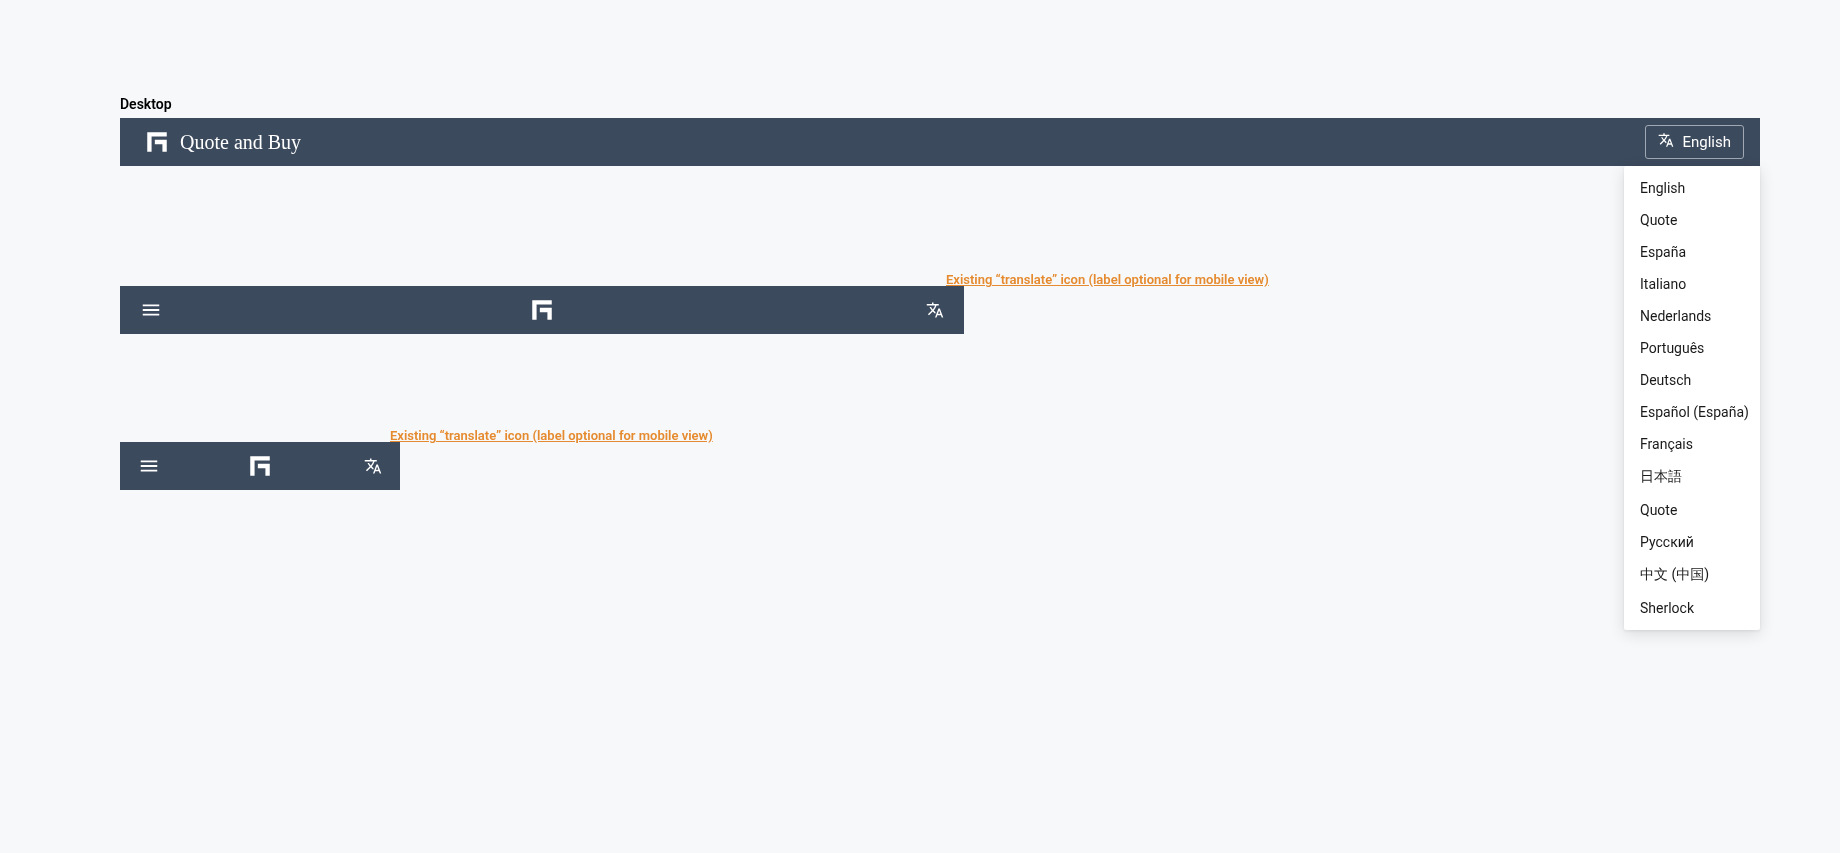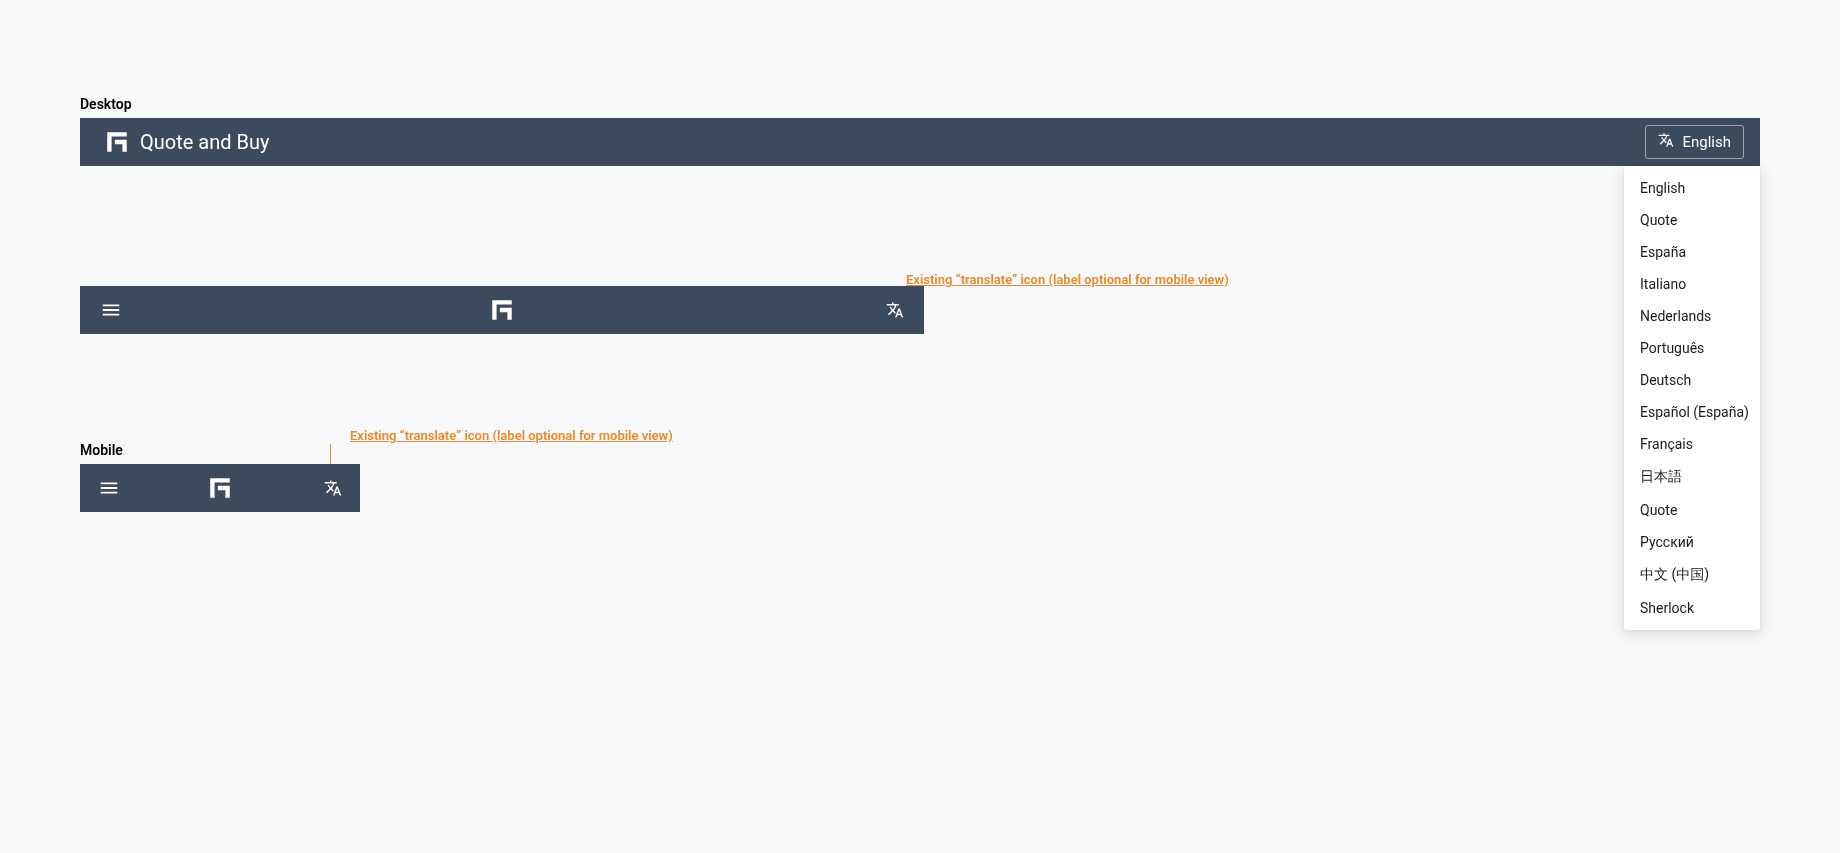--- a/index.html
+++ b/index.html
@@ -50,20 +50,21 @@
     .brand {
       display: flex;
       align-items: center;
       gap: 10px;
       color: #fff;
     }
     .brand-title {
       font-size: 20px;
       font-weight: 400;
       color: #fff;
+      font-family: Liberation Serif, serif;
     }
     .logo-svg {
       display: block;
     }
     .lang-button {
       display: flex;
       align-items: center;
       gap: 8px;
       border: 1px solid #a0a8b3;
       border-radius: 3px;
@@ -87,20 +88,21 @@
     .dropdown-item {
       padding: 8px 16px;
       font-size: 14px;
       color: #1a1a1a;
       cursor: pointer;
       white-space: nowrap;
     }
     .section {
       position: relative;
       margin-bottom: 120px;
+      margin-left: 40px;
     }
     .section:last-child {
       margin-bottom: 24px;
     }
     .annotation {
       position: absolute;
       color: #e58a2e;
       font-size: 13px;
       font-weight: 600;
       text-decoration: underline;
@@ -189,21 +191,20 @@
         <svg width="18" height="18" viewBox="0 0 24 24" fill="#fff">
           <path d="M12.87 15.07l-2.54-2.51.03-.03c1.74-1.94 2.98-4.17 3.71-6.53H17V4h-7V2H8v2H1v2h11.17C11.5 7.92 10.44 9.75 9 11.35 8.07 10.32 7.3 9.19 6.69 8h-2c.73 1.63 1.73 3.17 2.98 4.56l-5.09 5.02L4 19l5-5 3.11 3.11.76-2.04zM18.5 10h-2L12 22h2l1.12-3h4.75L21 22h2l-4.5-12zm-2.62 7l1.62-4.33L19.12 17h-3.24z"></path>
         </svg>
       </span>
     </div>
   </div>
 
   <div class="section">
     <div class="annotation" style="left:252px; top:-14px;">Existing “translate” icon (label optional for mobile view)</div>
     <div class="annotation-line" style="left:250px; top:2px; height:36px;"></div>
-    <div class="section-label">Mobile</div>
     <div class="header-bar mobile-bar">
       <span class="icon-btn">
         <svg width="22" height="22" viewBox="0 0 24 24" fill="#fff">
           <path d="M3 18h18v-2H3v2zm0-5h18v-2H3v2zm0-7v2h18V6H3z"></path>
         </svg>
       </span>
       <span class="center-logo">
         <svg class="logo-svg" width="26" height="26" viewBox="0 0 24 24" fill="none">
           <path d="M3 3 H21 V7 H7 V21 H3 Z" fill="#fff"></path>
           <path d="M10 10 H21 V21 H17 V14 H10 Z" fill="#fff"></path>

